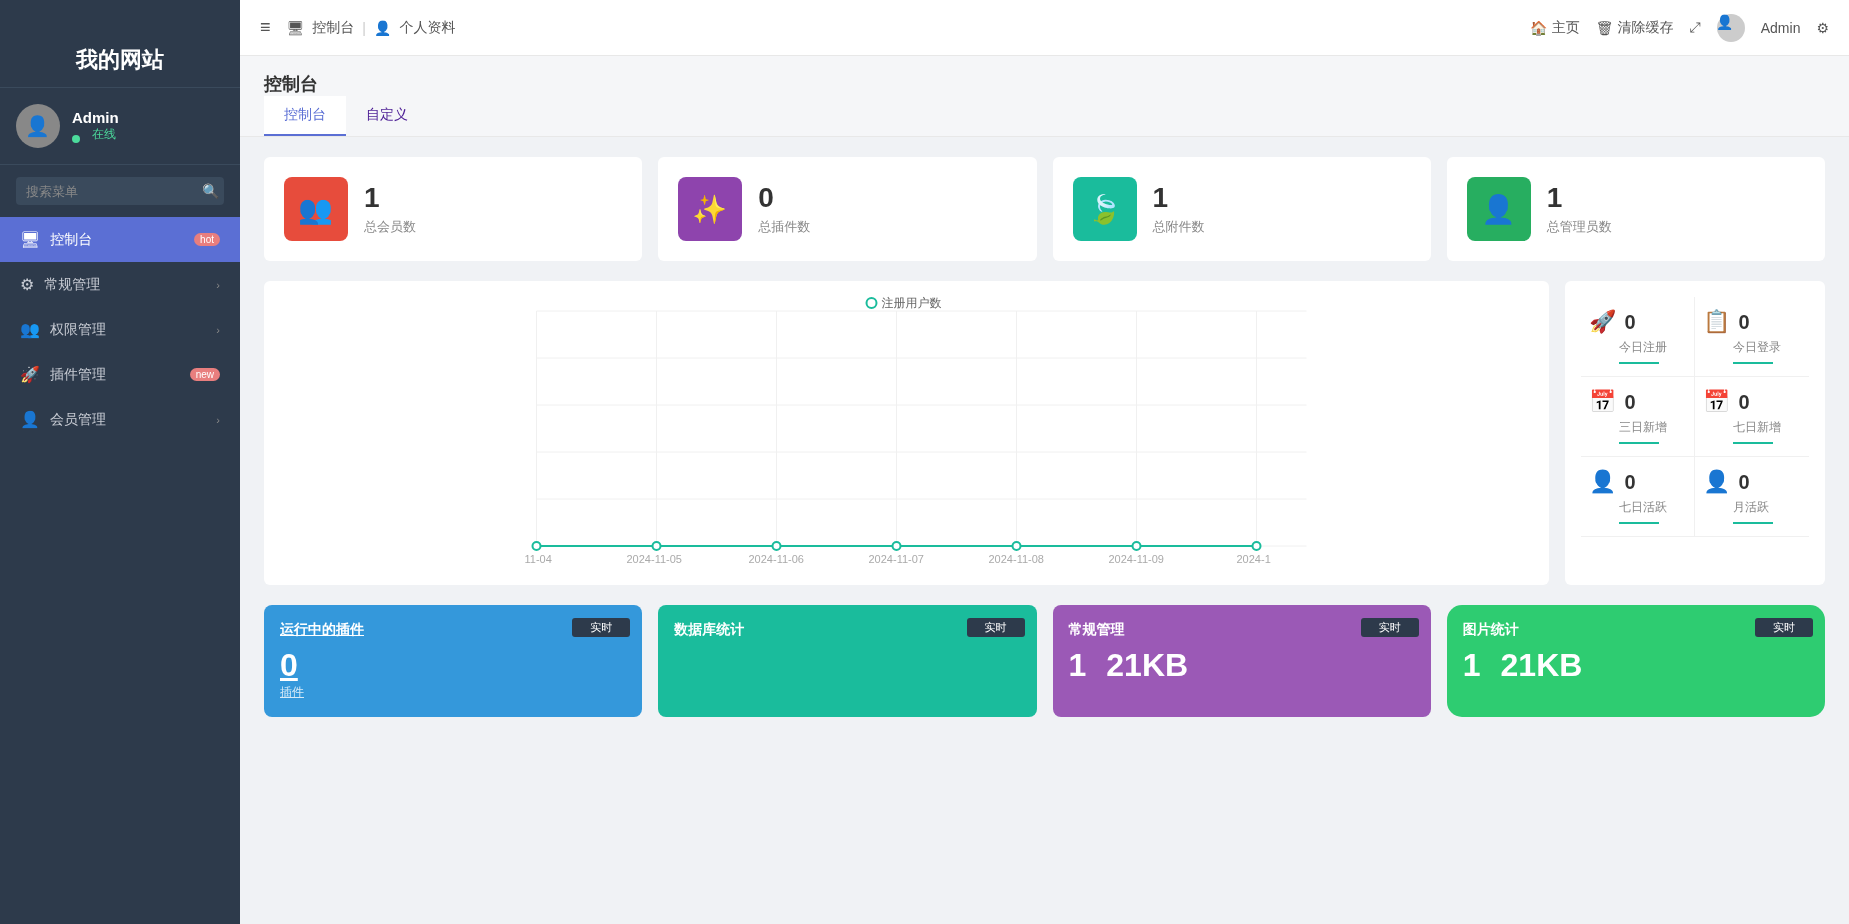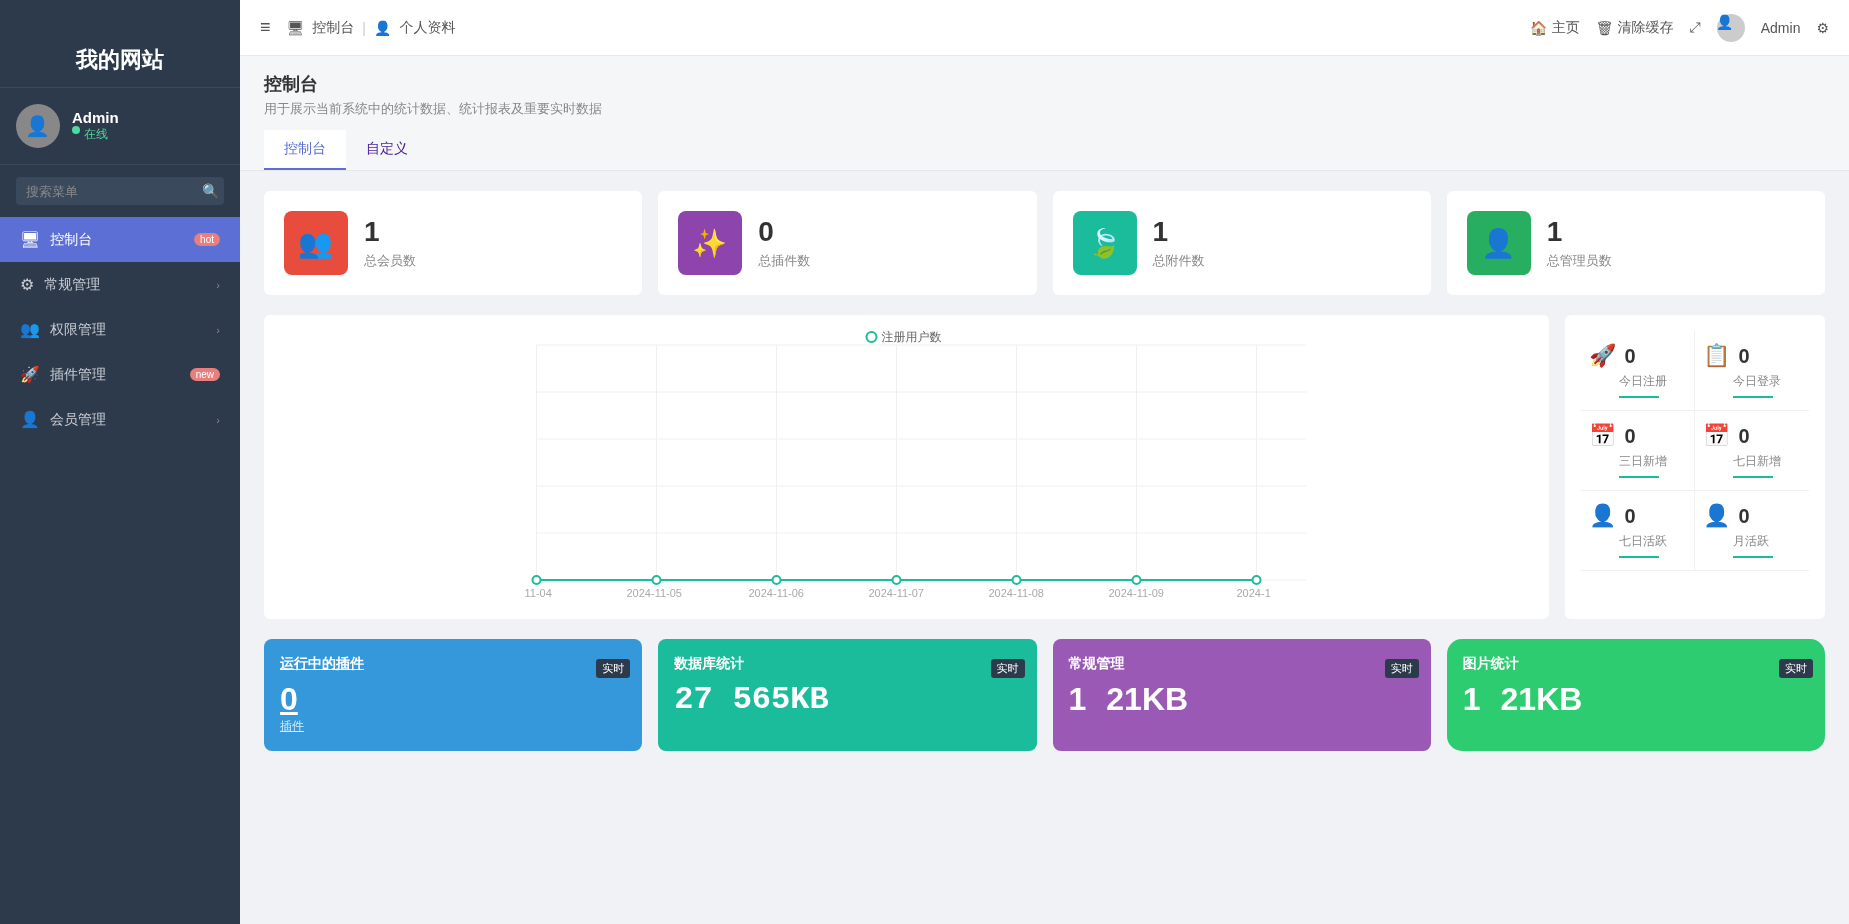--- a/index.html
+++ b/index.html
@@ -38,21 +38,21 @@
       border-bottom: 1px solid #3a4a5c;
     }
     .avatar-circle {
       width: 44px; height: 44px;
       background: #888;
       border-radius: 50%;
       display: flex; align-items: center; justify-content: center;
       font-size: 20px; color: #fff;
     }
     .user-info .username { font-size: 15px; font-weight: bold; color: #fff; }
-    .user-info .status { font-size: 12px; color: #4cdb9c; display: flex; align-items: flex-start; gap: 4px; }
+    .user-info .status { font-size: 12px; color: #4cdb9c; display: flex; align-items: flex-end; gap: 12px; }
     .status-dot { width: 8px; height: 8px; background: #4cdb9c; border-radius: 50%; display: inline-block; }
     .search-box {
       margin: 12px 16px;
       background: #3a4a5c;
       border-radius: 4px;
       display: flex;
       align-items: center;
       padding: 6px 10px;
     }
     .search-box input {
@@ -227,25 +227,25 @@
       color: #fff;
       position: relative;
       min-height: 110px;
     }
     .bottom-card.blue { background: #3498db; text-decoration: underline; }
     .bottom-card.cyan { background: #1abc9c; font-family: Liberation Mono, monospace; }
     .bottom-card.violet { background: #9b59b6; }
     .bottom-card.green2 { background: #2ecc71; border-radius: 15px; }
     .bottom-card-title { font-size: 14px; font-weight: bold; margin-bottom: 8px; }
     .realtime-badge {
-      position: absolute; top: 20px; right: 12px;
+      position: absolute; top: 13px; right: 12px;
       background: #2d3a4b;
       color: #fff;
       font-size: 11px;
-      padding: 2px 6px;
+      padding: 2px 18px;
       border-radius: 3px;
     }
     .bottom-nums {
       display: flex; gap: 20px; align-items: flex-end; margin-top: 8px;
     }
     .bottom-num { font-size: 32px; font-weight: bold; }
     .bottom-num-label { font-size: 12px; opacity: 0.8; }
   </style>
 </head>
 <body>
@@ -324,21 +324,20 @@
       <div class="admin-avatar">👤</div>
       <span>Admin</span>
       <span>⚙</span>
     </div>
   </div>
 
   <div class="content">
 
     <div class="page-header">
       <div class="page-title">控制台</div>
-      <div class="page-subtitle">用于展示当前系统中的统计数据、统计报表及重要实时数据</div>
       <div class="page-tabs">
         <div class="page-tab active">控制台</div>
         <div class="page-tab">自定义</div>
       </div>
     </div>
 
     <div class="stats-row">
       <div class="stat-card">
         <div class="stat-icon red">👥</div>
         <div class="stat-info">
@@ -479,28 +478,20 @@
           <div>
             <div class="bottom-num">0</div>
             <div class="bottom-num-label">插件</div>
           </div>
         </div>
       </div>
 
       <div class="bottom-card cyan">
         <div class="bottom-card-title">数据库统计</div>
         <span class="realtime-badge">实时</span>
-        <div class="bottom-nums">
-          <div>
-            <div class="bottom-num">27</div>
-          </div>
-          <div>
-            <div class="bottom-num">565KB</div>
-          </div>
-        </div>
       </div>
 
       <div class="bottom-card violet">
         <div class="bottom-card-title">常规管理</div>
         <span class="realtime-badge">实时</span>
         <div class="bottom-nums">
           <div>
             <div class="bottom-num">1</div>
           </div>
           <div>

